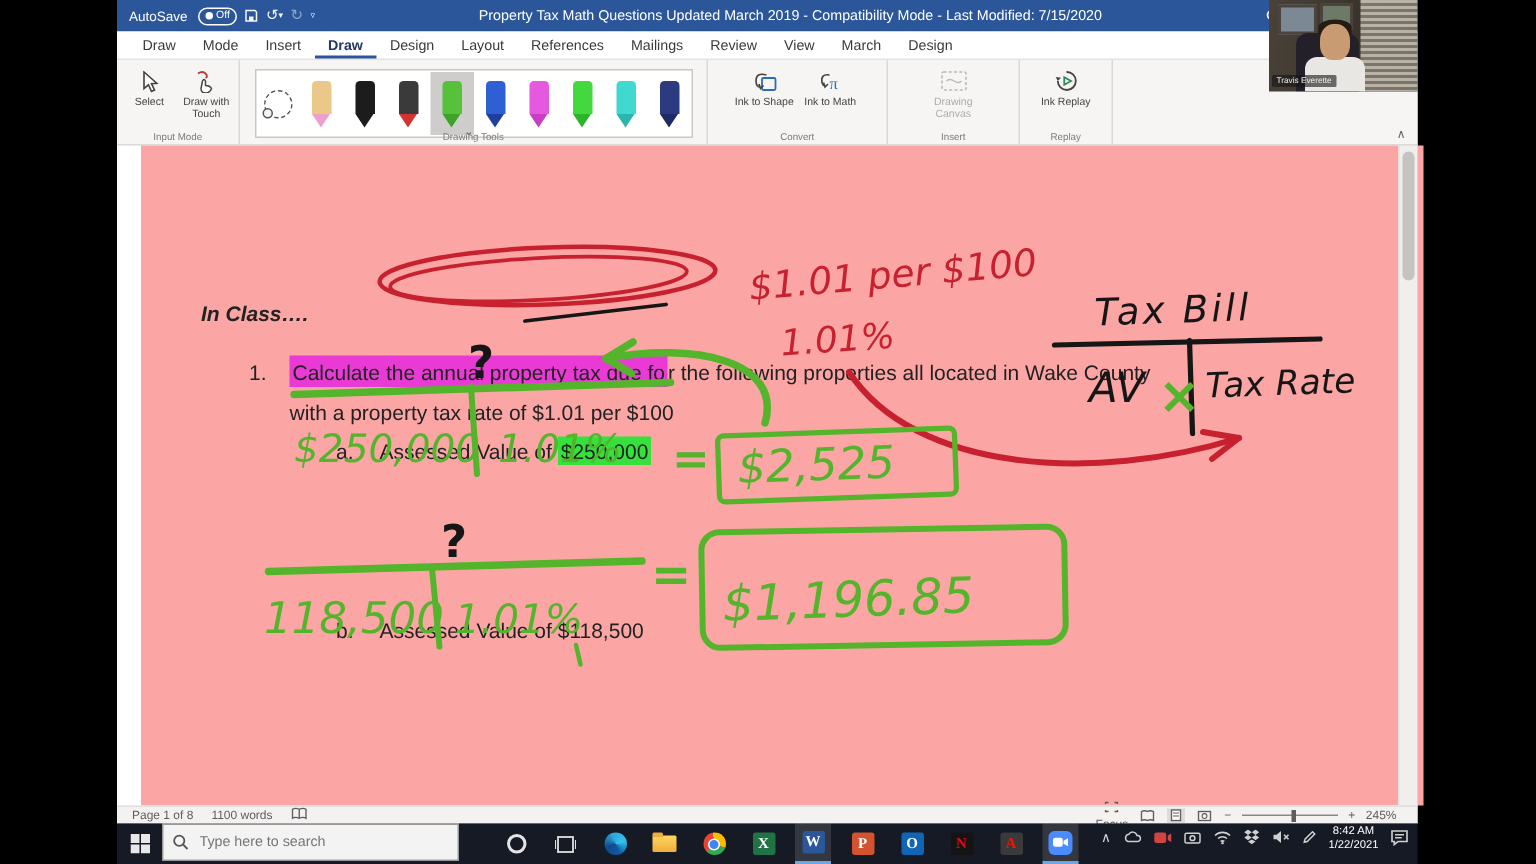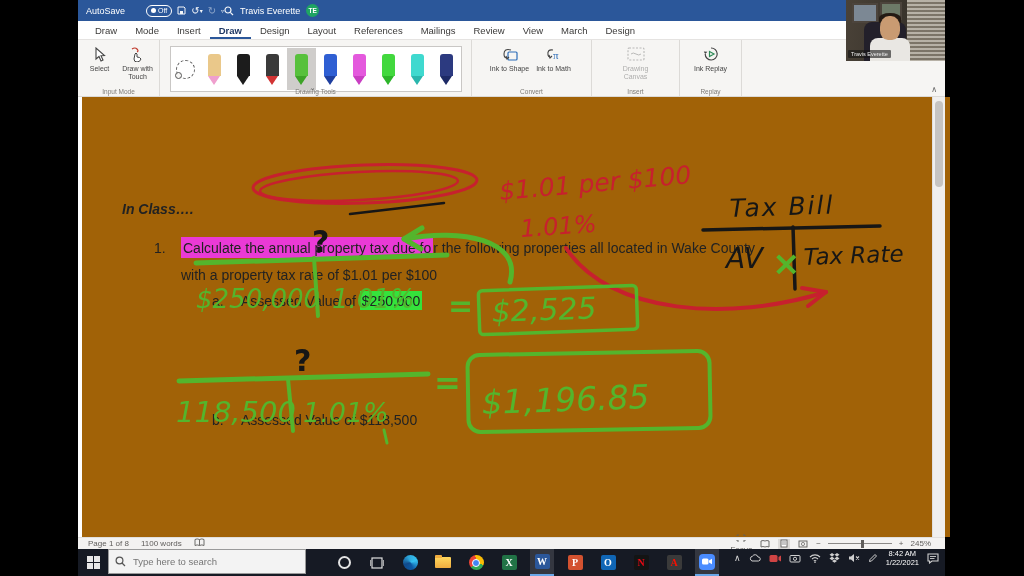--- a/index.html
+++ b/index.html
@@ -4,21 +4,21 @@
 <style>
   html,body{margin:0;padding:0;background:#000;}
   .stage{position:relative;width:1024px;height:576px;background:#000;overflow:hidden;
          font-family:"Liberation Sans",sans-serif;-webkit-font-smoothing:antialiased;}
   
   .app{position:absolute;left:78px;top:0;width:867px;height:549px;background:#fff;}
   
   .titlebar{position:absolute;left:0;top:0;width:100%;height:21px;background:#2b579a;color:#fff;
             display:flex;align-items:center;font-size:9px;}
   .tb-left{display:flex;align-items:center;gap:5px;margin-left:8px;}
-  .autosave{display:flex;align-items:center;gap:21px;}
+  .autosave{display:flex;align-items:center;gap:7px;}
   .as-toggle{display:flex;align-items:center;gap:2px;border:1px solid #fff;border-radius:7px;
              padding:0 4px;height:10px;font-size:7px;}
   .as-dot{width:5px;height:5px;border-radius:50%;background:#fff;}
   .tb-ico{font-size:10px;line-height:1;opacity:.95;display:flex;align-items:center;}
   .dim{opacity:.45;}
   .tb-title{flex:1;text-align:center;font-size:9.5px;white-space:nowrap;overflow:hidden;}
   .tb-right{display:flex;align-items:center;gap:6px;margin-right:6px;}
   .avatar{width:13px;height:13px;border-radius:50%;background:#1fa463;color:#fff;font-size:6.5px;
           display:flex;align-items:center;justify-content:center;font-weight:bold;}
   
@@ -43,21 +43,21 @@
   .pen-slot.selected:after{content:"⌄";position:absolute;right:0;bottom:-2px;font-size:7px;color:#555;}
   .marker{width:13px;display:flex;flex-direction:column;align-items:center;}
   .marker .body{width:13px;height:22px;border-radius:3px 3px 0 0;background:var(--c,#333);}
   .marker .tip{width:0;height:0;border-left:6.5px solid transparent;border-right:6.5px solid transparent;
                border-top:9px solid var(--t,#333);}
   .lasso{width:17px;height:17px;border:1.5px dashed #555;border-radius:50%;position:relative;}
   .lasso:after{content:"";position:absolute;left:-2px;bottom:-1px;width:5px;height:5px;border:1.5px solid #555;
                border-radius:50%;background:#f6f5f3;}
   .ribbon-collapse{position:absolute;right:8px;bottom:2px;font-size:8px;color:#666;}
   
-  .doc{position:absolute;left:4px;top:97px;width:855px;height:440px;background:#a16207;overflow:hidden;padding-left:13px;}
+  .doc{position:absolute;left:16px;top:97px;width:855px;height:440px;background:#fca5a5;overflow:hidden;}
   .doc-text{position:absolute;white-space:nowrap;font-size:14px;color:#222;font-family:"Liberation Sans",sans-serif;}
   .heading{font-weight:bold;font-style:italic;}
   .hl-pink{background:#ea3ad6;padding:3px 2px 2px;}
   .hl-green{background:#35e23b;padding:2px 2px 1px;}
   .scrollbar{position:absolute;right:0;top:97px;width:12px;height:440px;background:#f0efee;border-left:1px solid #e2e0de;}
   .scroll-thumb{position:absolute;left:2px;top:4px;width:8px;height:86px;background:#c6c4c2;border-radius:4px;}
   
   .statusbar{position:absolute;left:0;top:537px;width:100%;height:12px;background:#f3f2f1;border-top:1px solid #e1dfdd;
              display:flex;align-items:center;font-size:8px;color:#5f5d5b;box-sizing:border-box;}
   .sb-left{display:flex;align-items:center;gap:12px;margin-left:10px;}
@@ -130,20 +130,21 @@
         <span class="tb-ico">
           <svg width="9" height="9" viewBox="0 0 9 9">
               <path d="M1 1h6l1 1v6H1z" fill="none" stroke="#fff" stroke-width="1"></path>
               <rect x="3" y="5" width="3" height="3" fill="#fff"></rect>
             </svg>
         </span>
         <span class="tb-ico">↺<span style="font-size:6px">▾</span></span>
         <span class="tb-ico dim">↻</span>
         <span class="tb-ico" style="font-size:6px">▿</span>
       </div>
+      <div class="tb-title">Property Tax Math Questions Updated March 2019  -  Compatibility Mode  -  Last Modified: 7/15/2020</div>
       <div class="tb-right">
         <span class="tb-ico">
           <svg width="10" height="10" viewBox="0 0 10 10">
               <circle cx="4" cy="4" r="3" fill="none" stroke="#fff" stroke-width="1.2"></circle>
               <line x1="6.3" y1="6.3" x2="9" y2="9" stroke="#fff" stroke-width="1.2"></line>
             </svg>
         </span>
         <span>Travis Everette</span>
         <span class="avatar">TE</span>
       </div>

